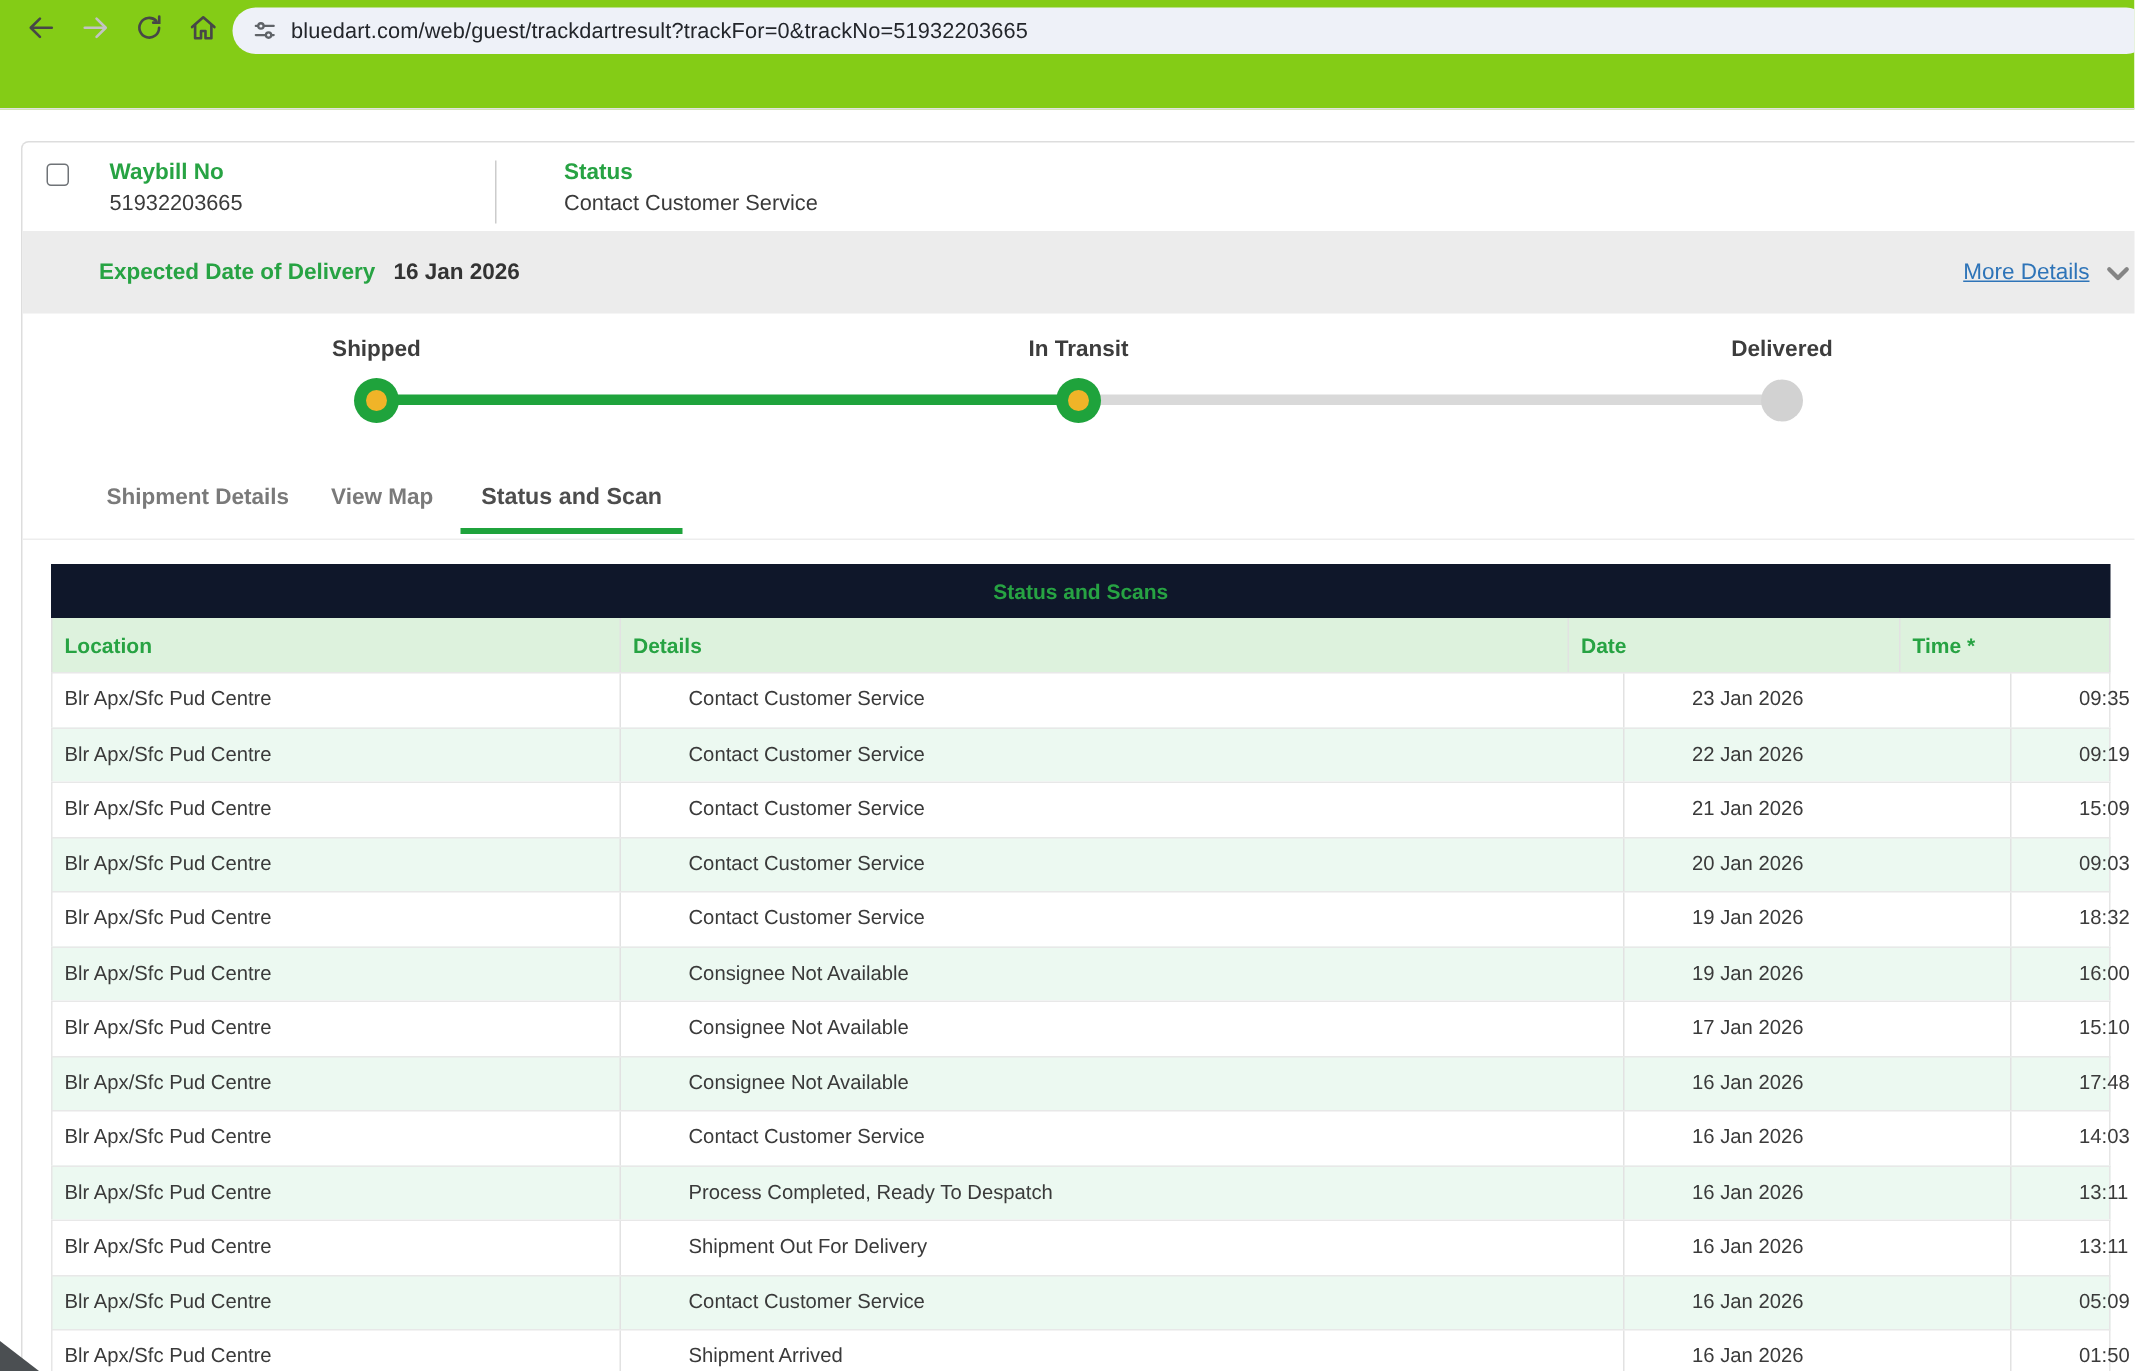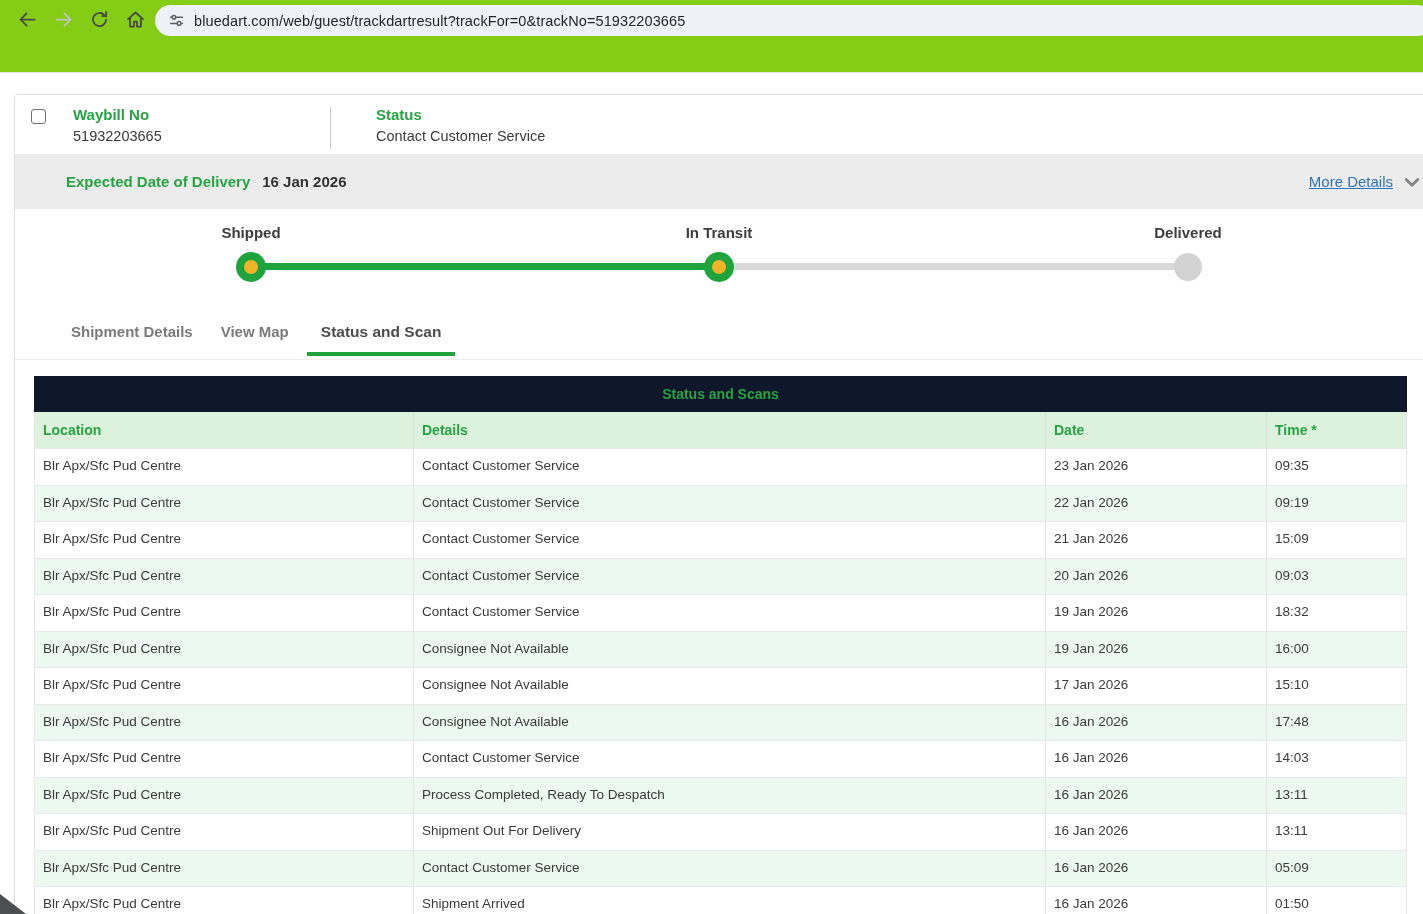--- a/index.html
+++ b/index.html
@@ -57,21 +57,21 @@
 
   
   .table-wrap { margin:16px 17px 0 19px; width:1373px; }
   .t-title { height:36px; background:#0f172a; display:flex; align-items:center; justify-content:center;
     font-size:14px; font-weight:bold; color:#27a343; }
   .t-grid { display:grid; grid-template-columns:379px 632px 221px 141px; }
   .t-head { background:#ddf2dd; border-left:1px solid #e0e0e0; border-right:1px solid #e0e0e0; }
   .t-head .t-cell { height:36px; line-height:36px; font-size:14px; font-weight:bold; color:#27a343; }
   .t-cell { padding-left:8px; overflow:hidden; white-space:nowrap; border-right:1px solid #e2e2e2; }
   .t-cell:last-child { border-right:none; }
-  .t-row { background:#fff; border-left:1px solid #e6e6e6; border-right:1px solid #e6e6e6; border-top:1px solid #e8e8e8; }
+  .t-row { background:#fff; border-left:1px solid #e6e6e6; border-right:1px solid #e6e6e6; border-top:1px solid #e8e8e8;gap:37px; }
   .t-row .t-cell { height:35.5px; line-height:34.5px; font-size:13.5px; color:#3a3a3a; }
   .t-row.alt { background:#ecf9f1; }
 
   
   .cursor-artifact { position:fixed; left:0; bottom:0; width:26px; height:20px; background:#4b4f52;
     clip-path:polygon(0 0, 100% 100%, 0 100%); }
 </style>
 </head>
 <body>
 

